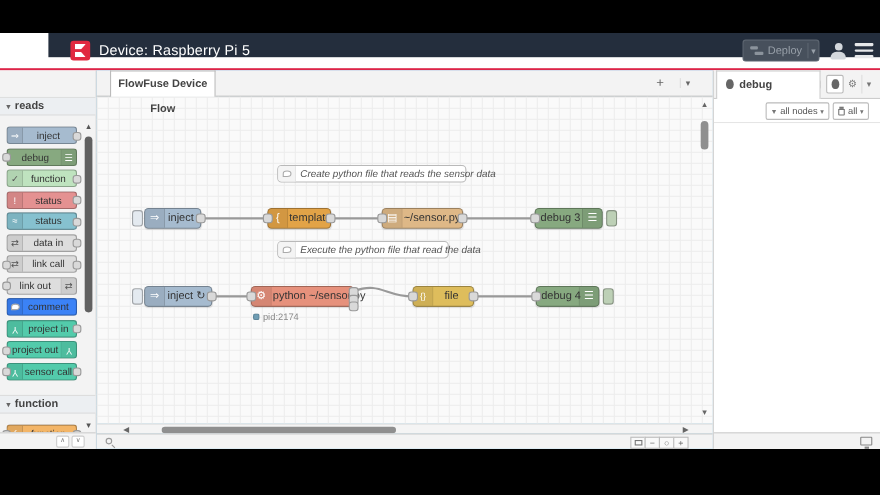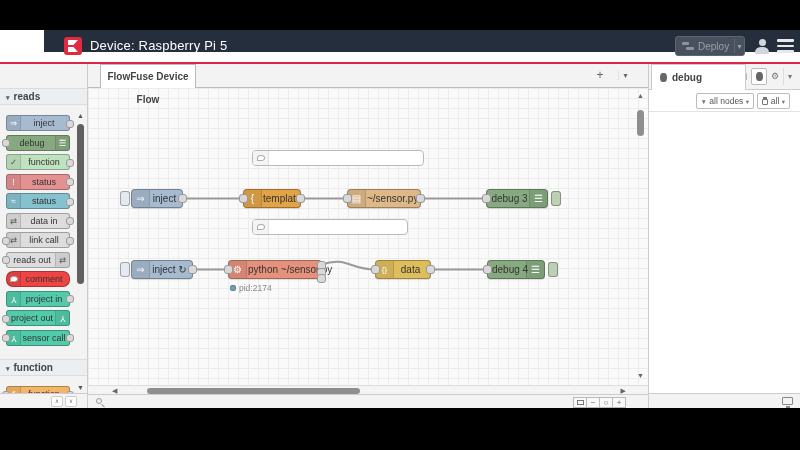--- a/index.html
+++ b/index.html
@@ -193,24 +193,24 @@
             <span class="pport r"></span>
           </div>
           <div class="pitem" style="background: rgb(221, 221, 221);">
             <span class="picon left dark">⇄</span>
             <span class="plabel ileft">link call</span>
             <span class="pport l"></span>
               <span class="pport r"></span>
           </div>
           <div class="pitem" style="background: rgb(221, 221, 221);">
             <span class="picon right dark">⇄</span>
-            <span class="plabel iright">reads out</span>
-            <span class="pport l"></span>
-          </div>
-          <div class="pitem" style="background: #ef4444; border-radius: 7px;">
+            <span class="plabel iright">link out</span>
+            <span class="pport l"></span>
+          </div>
+          <div class="pitem" style="background: #3b82f6;">
             <span class="picon left"><span class="bubble"></span></span>
             <span class="plabel ileft">comment</span>
           </div>
           <div class="pitem" style="background: rgb(83, 203, 171);">
             <span class="picon left"><span class="rotY">Y</span></span>
             <span class="plabel ileft">project in</span>
             <span class="pport r"></span>
           </div>
           <div class="pitem" style="background: rgb(83, 203, 171);">
             <span class="picon right"><span class="rotY">Y</span></span>
@@ -257,23 +257,25 @@
           <path d="M95,110.5 L155,110.5" stroke="#999" stroke-width="2" fill="none"></path>
           <path d="M213,110.5 L259,110.5" stroke="#999" stroke-width="2" fill="none"></path>
           <path d="M333,110.5 L398,110.5" stroke="#999" stroke-width="2" fill="none"></path>
           <path d="M105,181.5 L140,181.5" stroke="#999" stroke-width="2" fill="none"></path>
           <path d="M234,176.5 C258,168 262,181.5 287,181.5" stroke="#999" stroke-width="2" fill="none"></path>
           <path d="M343,181.5 L399,181.5" stroke="#999" stroke-width="2" fill="none"></path>
         </svg>
 
         <div class="cmt" style="left:164px;top:62px;width:172px;">
           <span class="nicon left"><span class="bubble"></span></span>
+          <span class="nlabel">Create python file that reads the sensor data</span>
         </div>
         <div class="cmt" style="left:164px;top:131px;width:156px;">
           <span class="nicon left"><span class="bubble"></span></span>
+          <span class="nlabel">Execute the python file that read the data</span>
         </div>
 
         <div class="cnode" style="left: 43px; top: 101px; width: 52px; background: rgb(166, 187, 207);">
           <span class="nbtn"></span>
           <span class="nicon left">⇒</span>
           <span class="nlabel ileft">inject</span>
           <span class="port out"></span>
         </div>
         <div class="cnode" style="left: 155px; top: 101px; width: 58px; background: rgb(226, 163, 71);">
           <span class="nicon left">{</span>
@@ -306,21 +308,21 @@
           <span class="port in"></span>
           <span class="port out" style="top:0;"></span>
           <span class="port out" style="top:6.5px;"></span>
           <span class="port out" style="top:13px;"></span>
         </div>
         <div class="nstatus" style="left:142px;top:195px;">
           <span class="sdot" style="background: rgb(111, 157, 180);"></span><span>pid:2174</span>
         </div>
         <div class="cnode" style="left: 287px; top: 172px; width: 56px; background: rgb(222, 189, 92);">
           <span class="nicon left" style="font-size:8px;">{}</span>
-          <span class="nlabel ileft">data</span>
+          <span class="nlabel ileft">file</span>
           <span class="port in"></span>
           <span class="port out"></span>
         </div>
         <div class="cnode" style="left: 399px; top: 172px; width: 58px; background: rgb(135, 169, 128);">
           <span class="nicon right">☰</span>
           <span class="nlabel iright">debug 4</span>
           <span class="port in"></span>
           <span class="nbtn dbg"></span>
         </div>
 

